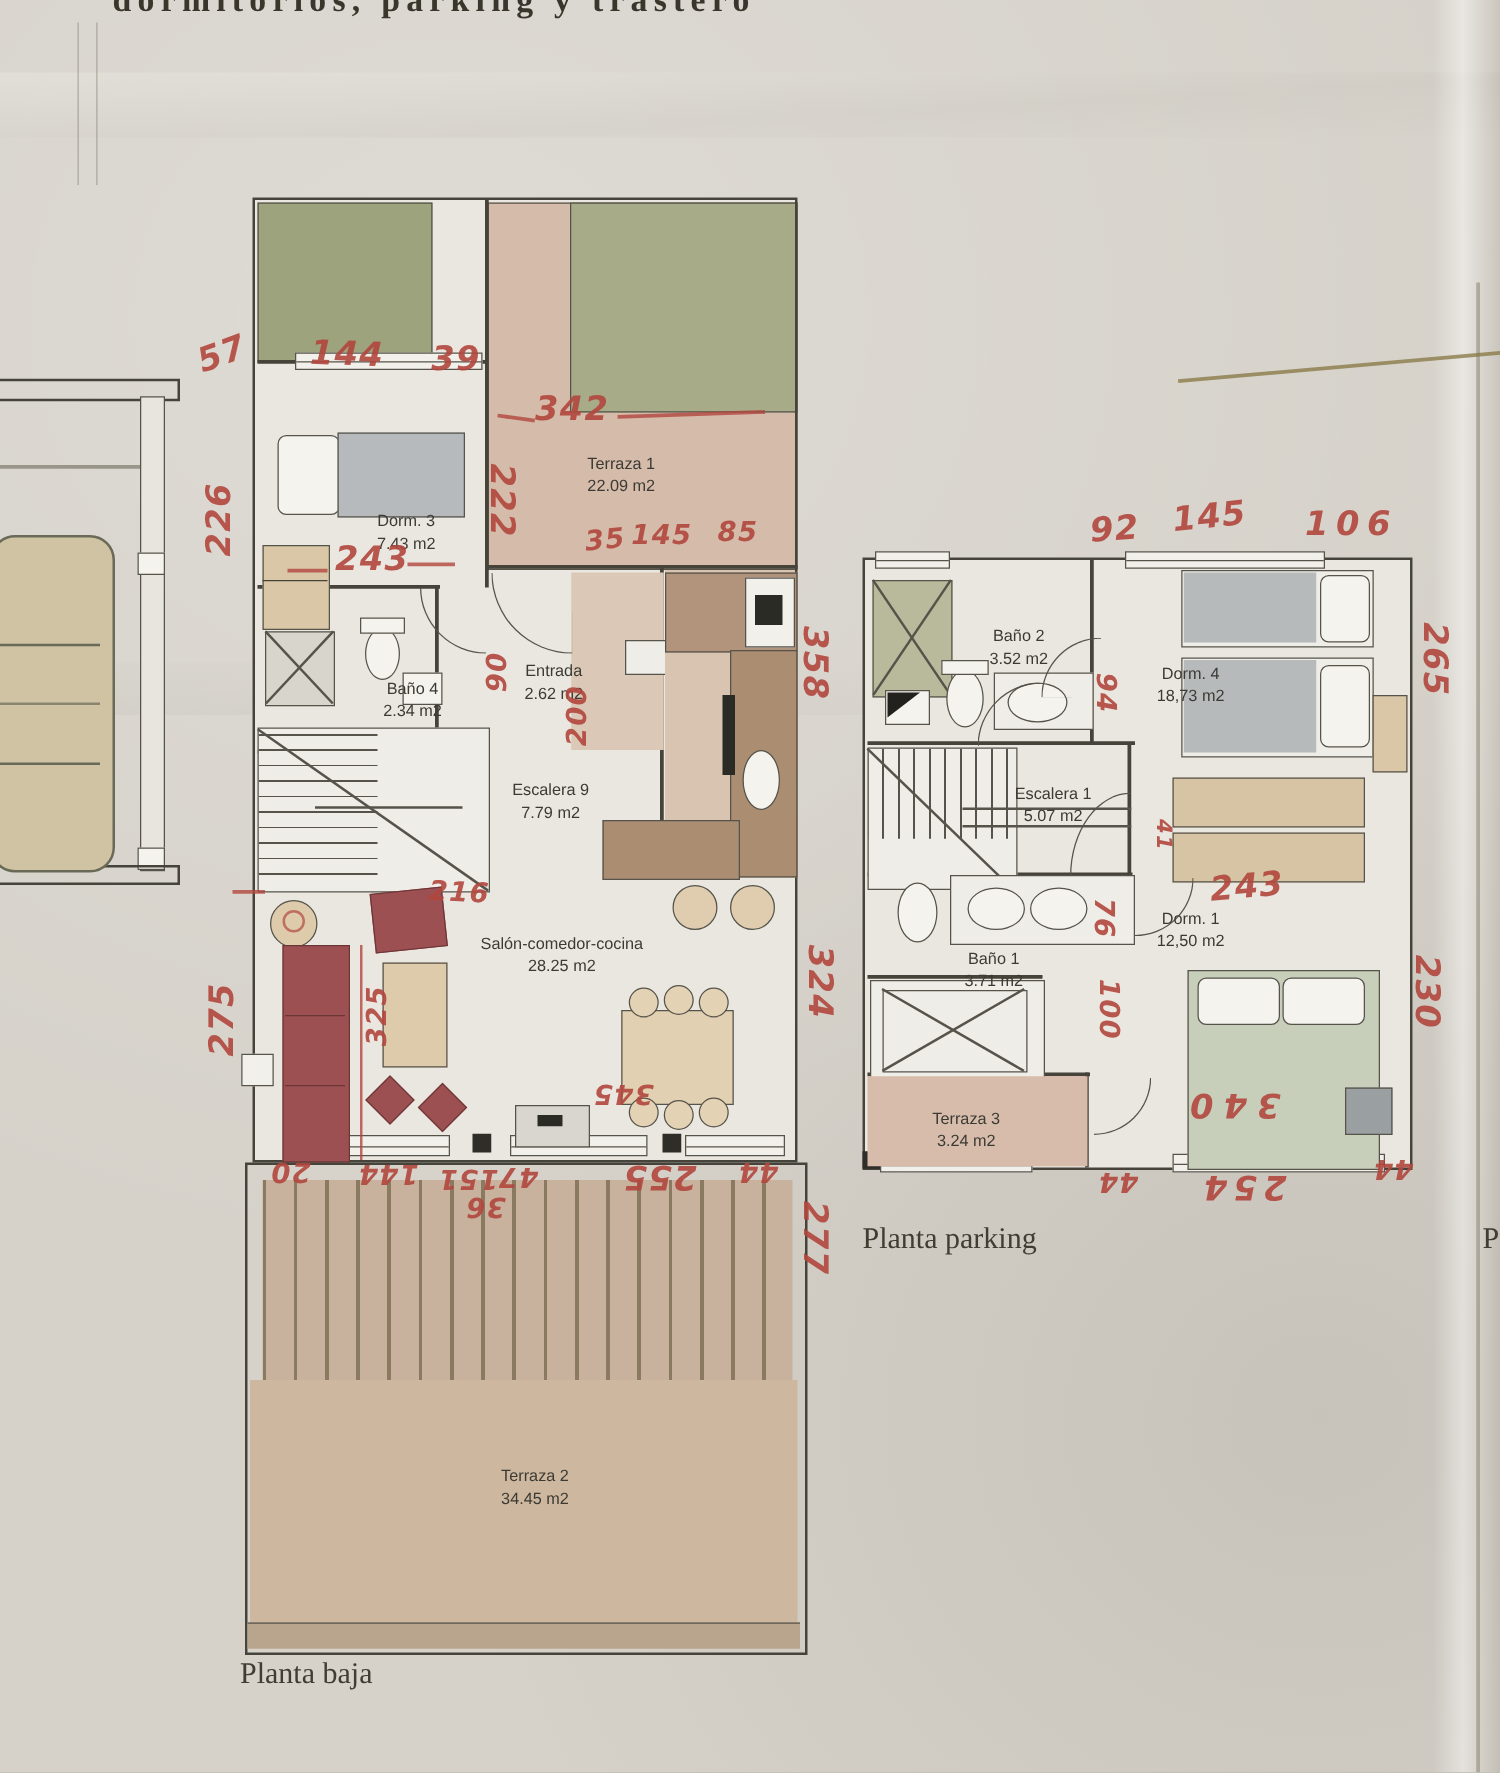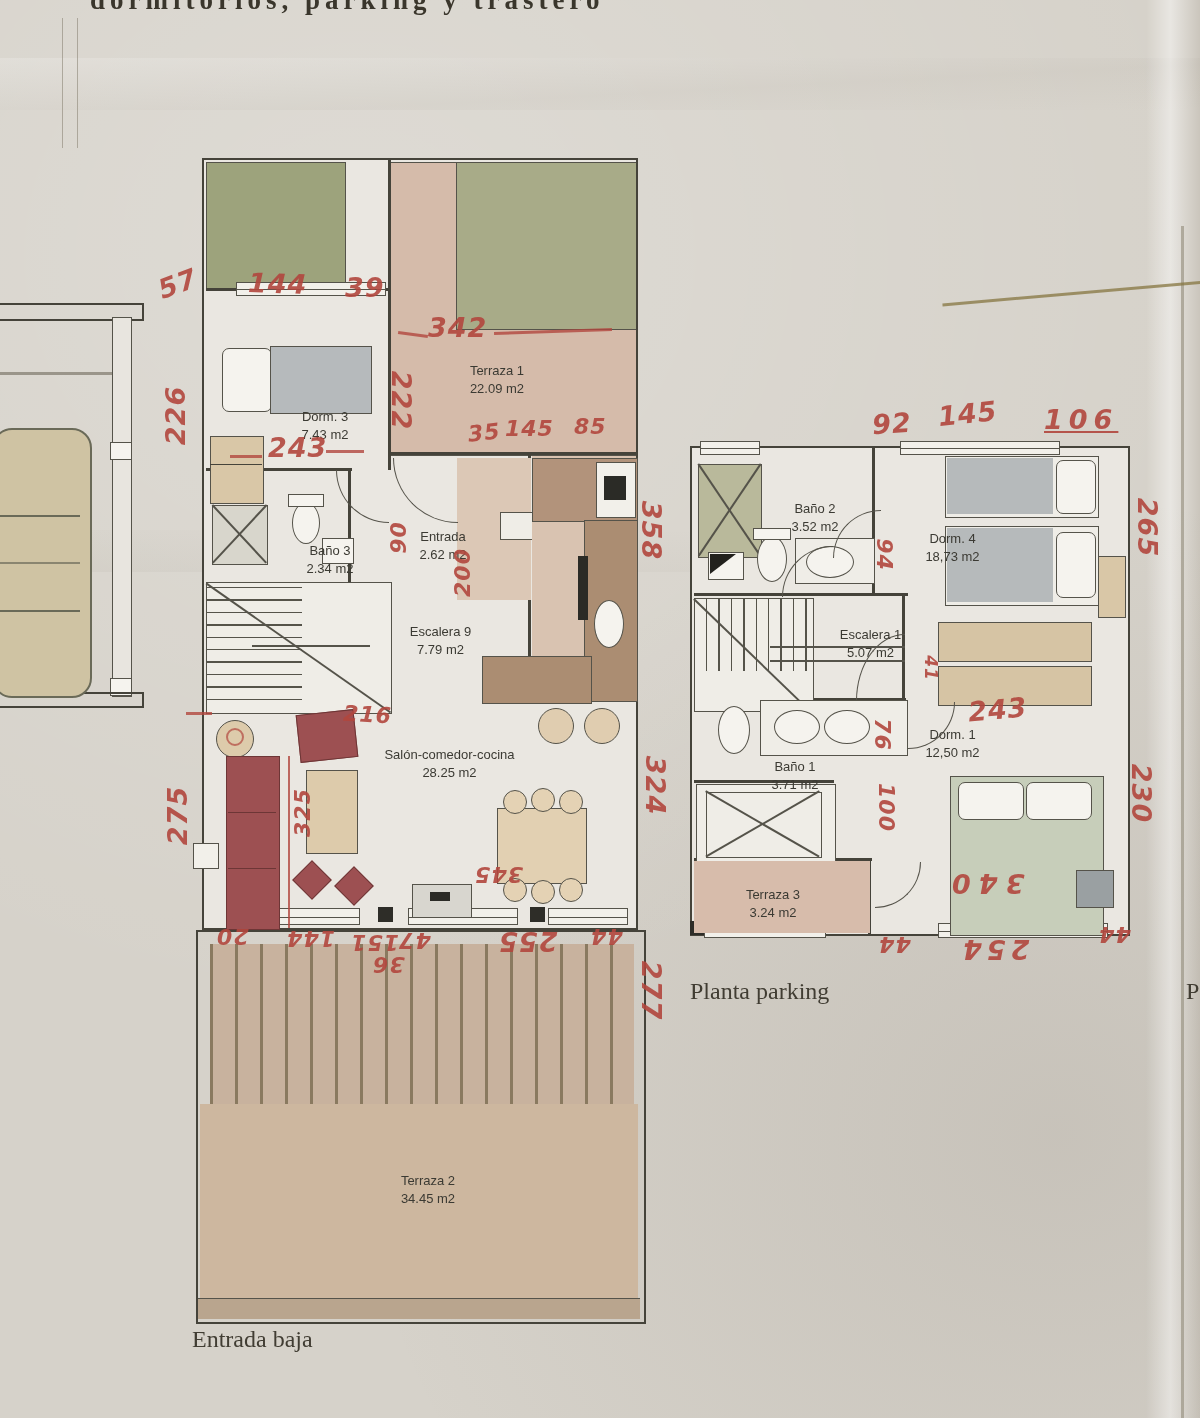--- a/index.html
+++ b/index.html
@@ -129,21 +129,21 @@
 
   <div class="rlabel" style="left:447px;top:362px;width:100px;">
     <span>Terraza 1</span>
     <span>22.09 m2</span>
   </div>
   <div class="rlabel" style="left:285px;top:408px;width:80px;">
     <span>Dorm. 3</span>
     <span>7.43 m2</span>
   </div>
   <div class="rlabel" style="left:290px;top:542px;width:80px;">
-    <span>Baño 3</span>
+    <span>Baño 4</span>
     <span>2.34 m2</span>
   </div>
   <div class="rlabel" style="left:403px;top:528px;width:80px;">
     <span>Entrada</span>
     <span>2.62 m2</span>
   </div>
   <div class="rlabel" style="left:393px;top:623px;width:95px;">
     <span>Escalera 9</span>
     <span>7.79 m2</span>
   </div>
@@ -247,21 +247,21 @@
   <div class="arc a-br" style="left:908px;top:702px;width:46px;height:46px;"></div>
 
   <div class="rlabel" style="left:775px;top:500px;width:80px;">
     <span>Baño 2</span>
     <span>3.52 m2</span>
   </div>
   <div class="rlabel" style="left:905px;top:530px;width:95px;">
     <span>Dorm. 4</span>
     <span>18,73 m2</span>
   </div>
-  <div class="rlabel" style="left:795px;top:626px;width:95px;margin-left:28px;">
+  <div class="rlabel" style="left:795px;top:626px;width:95px;">
     <span>Escalera 1</span>
     <span>5.07 m2</span>
   </div>
   <div class="rlabel" style="left:905px;top:726px;width:95px;">
     <span>Dorm. 1</span>
     <span>12,50 m2</span>
   </div>
   <div class="rlabel" style="left:755px;top:758px;width:80px;">
     <span>Baño 1</span>
     <span>3.71 m2</span>
@@ -299,30 +299,30 @@
   <div class="red sm" style="left:286px;top:926px;transform:rotate(180deg);">144</div>
   <div class="red sm" style="left:350px;top:930px;transform:rotate(180deg);">151</div>
   <div class="red sm" style="left:398px;top:928px;transform:rotate(180deg);">47</div>
   <div class="red sm" style="left:372px;top:952px;transform:rotate(180deg);">36</div>
   <div class="red" style="left:498px;top:926px;transform:rotate(180deg);">255</div>
   <div class="red sm" style="left:590px;top:924px;transform:rotate(180deg);">44</div>
   <div class="red" style="left:622px;top:975px;transform:rotate(90deg);">277</div>
 
   <div class="red" style="left:872px;top:408px;transform:rotate(-4deg);">92</div>
   <div class="red" style="left:938px;top:398px;transform:rotate(-6deg);">145</div>
-  <div class="red" style="left:1044px;top:404px;letter-spacing:6px;text-decoration:underline;">106</div>
+  <div class="red" style="left:1044px;top:404px;letter-spacing:6px;">106</div>
   <div class="red" style="left:1118px;top:512px;transform:rotate(90deg);">265</div>
   <div class="red sm" style="left:868px;top:542px;transform:rotate(90deg);">94</div>
   <div class="red xs" style="left:918px;top:658px;transform:rotate(90deg);">41</div>
   <div class="red sm" style="left:866px;top:722px;transform:rotate(90deg);">76</div>
   <div class="red sm" style="left:862px;top:795px;transform:rotate(90deg);">100</div>
   <div class="red" style="left:968px;top:694px;transform:rotate(-5deg);">243</div>
   <div class="red" style="left:1112px;top:778px;transform:rotate(90deg);">230</div>
   <div class="red" style="left:944px;top:868px;transform:rotate(180deg);letter-spacing:8px;">340</div>
   <div class="red sm" style="left:878px;top:932px;transform:rotate(180deg);">44</div>
   <div class="red" style="left:958px;top:934px;transform:rotate(180deg);letter-spacing:5px;">254</div>
   <div class="red sm" style="left:1098px;top:922px;transform:rotate(180deg);">44</div>
 
-  <div class="caption" style="left:192px;top:1326px;">Entrada baja</div>
+  <div class="caption" style="left:192px;top:1326px;">Planta baja</div>
   <div class="caption" style="left:690px;top:978px;">Planta parking</div>
   <div class="caption" style="left:1186px;top:978px;">P</div>
 
 </div>
 
 </body></html>

